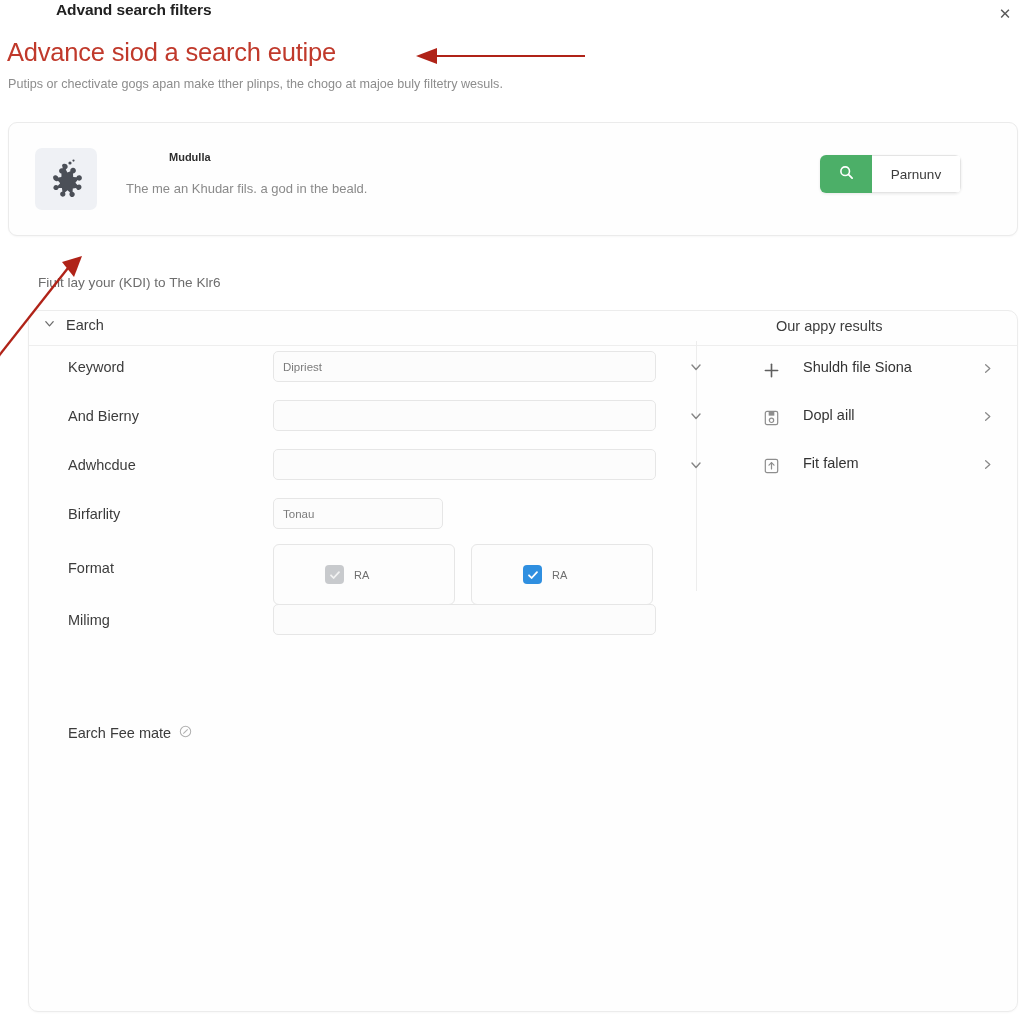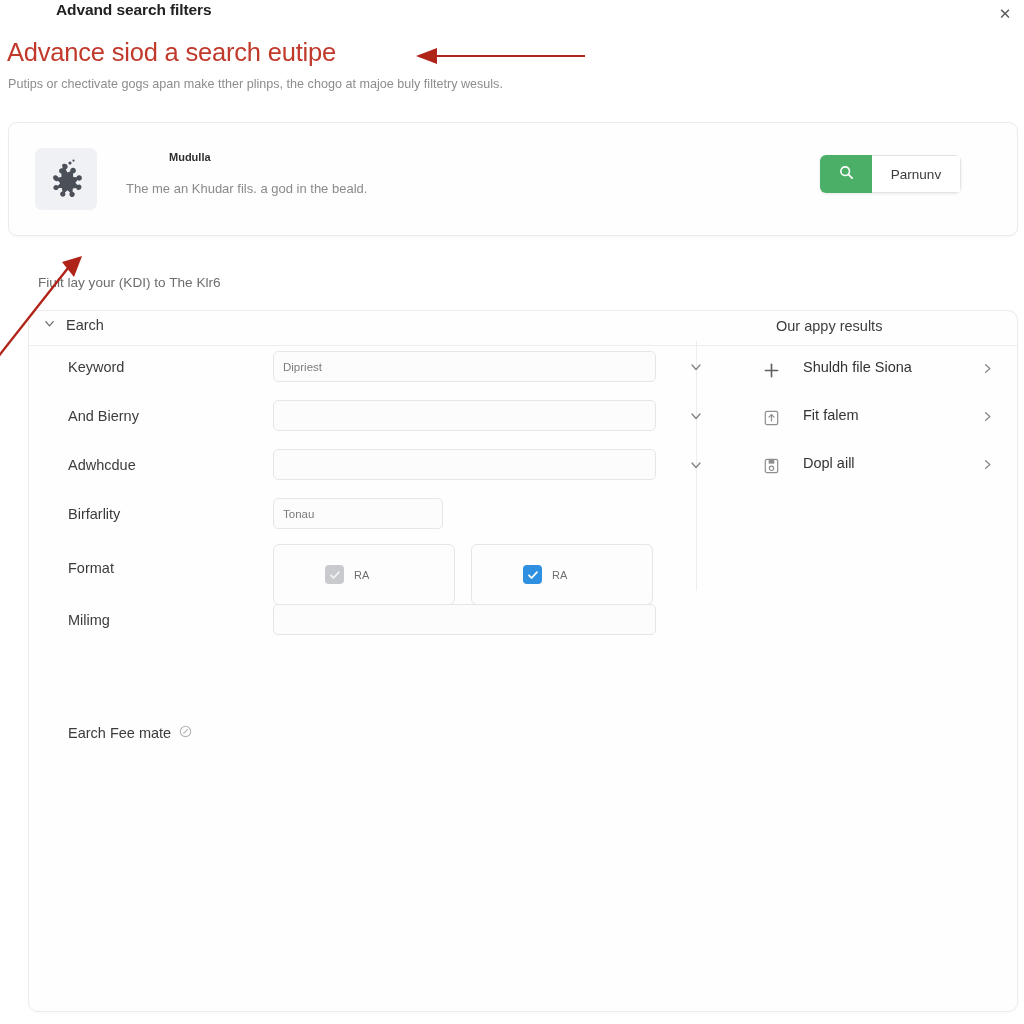--- a/index.html
+++ b/index.html
@@ -474,47 +474,47 @@
           <svg width="13" height="13" viewBox="0 0 14 14" aria-hidden="true">
             <polyline points="5,3 9.5,7 5,11" fill="none" stroke="#8a8a8a" stroke-width="1.4" stroke-linecap="round" stroke-linejoin="round"></polyline>
           </svg>
         </span>
       </div>
 
       <div class="result-row">
         <span class="result-icon">
           <svg width="15" height="16" viewBox="0 0 16 17" aria-hidden="true">
             <rect x="1.4" y="1.4" width="13.2" height="14.2" rx="1.8" fill="none" stroke="#8e8e8e" stroke-width="1.3"></rect>
+            <rect x="5" y="1.4" width="6" height="4.6" fill="#8e8e8e"></rect>
+            <circle cx="8" cy="11" r="2.3" fill="none" stroke="#8e8e8e" stroke-width="1.3"></circle>
+          </svg>
+        </span>
+        <span class="result-label">Dopl aill</span>
+        <span class="result-chevron">
+          <svg width="13" height="13" viewBox="0 0 14 14" aria-hidden="true">
+            <polyline points="5,3 9.5,7 5,11" fill="none" stroke="#8a8a8a" stroke-width="1.4" stroke-linecap="round" stroke-linejoin="round"></polyline>
+          </svg>
+        </span>
+      </div>
+
+      <div class="result-row">
+        <span class="result-icon">
+          <svg width="15" height="16" viewBox="0 0 16 17" aria-hidden="true">
+            <rect x="1.4" y="1.4" width="13.2" height="14.2" rx="1.8" fill="none" stroke="#8e8e8e" stroke-width="1.3"></rect>
             <line x1="8" y1="11.6" x2="8" y2="5" stroke="#8e8e8e" stroke-width="1.3" stroke-linecap="round"></line>
             <polyline points="5.3,7.6 8,4.9 10.7,7.6" fill="none" stroke="#8e8e8e" stroke-width="1.3" stroke-linecap="round" stroke-linejoin="round"></polyline>
           </svg>
         </span>
         <span class="result-label">Fit falem</span>
         <span class="result-chevron">
           <svg width="13" height="13" viewBox="0 0 14 14" aria-hidden="true">
             <polyline points="5,3 9.5,7 5,11" fill="none" stroke="#8a8a8a" stroke-width="1.4" stroke-linecap="round" stroke-linejoin="round"></polyline>
           </svg>
         </span>
       </div>
-
-      <div class="result-row">
-        <span class="result-icon">
-          <svg width="15" height="16" viewBox="0 0 16 17" aria-hidden="true">
-            <rect x="1.4" y="1.4" width="13.2" height="14.2" rx="1.8" fill="none" stroke="#8e8e8e" stroke-width="1.3"></rect>
-            <rect x="5" y="1.4" width="6" height="4.6" fill="#8e8e8e"></rect>
-            <circle cx="8" cy="11" r="2.3" fill="none" stroke="#8e8e8e" stroke-width="1.3"></circle>
-          </svg>
-        </span>
-        <span class="result-label">Dopl aill</span>
-        <span class="result-chevron">
-          <svg width="13" height="13" viewBox="0 0 14 14" aria-hidden="true">
-            <polyline points="5,3 9.5,7 5,11" fill="none" stroke="#8a8a8a" stroke-width="1.4" stroke-linecap="round" stroke-linejoin="round"></polyline>
-          </svg>
-        </span>
-      </div>
     </div>
   </div>
 
   <svg class="annotations" width="1024" height="1024" viewBox="0 0 1024 1024" aria-hidden="true">
 
     <line x1="585" y1="56" x2="432" y2="56" stroke="#b02318" stroke-width="2.2"></line>
     <polygon points="416,56 437,48 437,64" fill="#b02318"></polygon>
 
     <line x1="-6" y1="362" x2="68" y2="268" stroke="#b02318" stroke-width="2.4"></line>
     <polygon points="82,256 62,262 74,277" fill="#b02318"></polygon>

